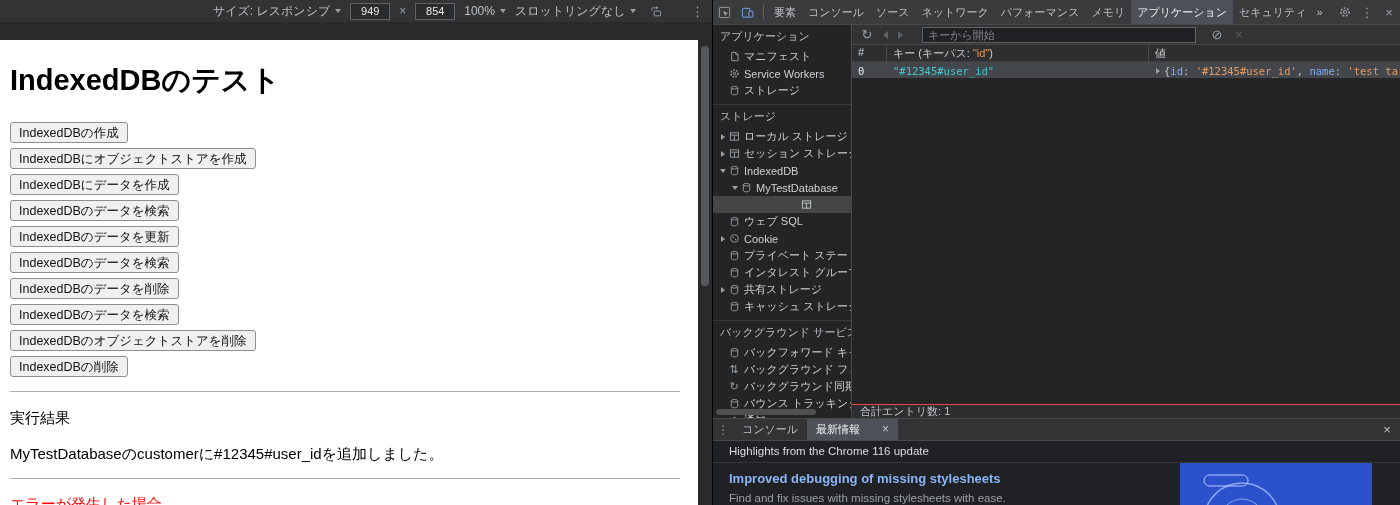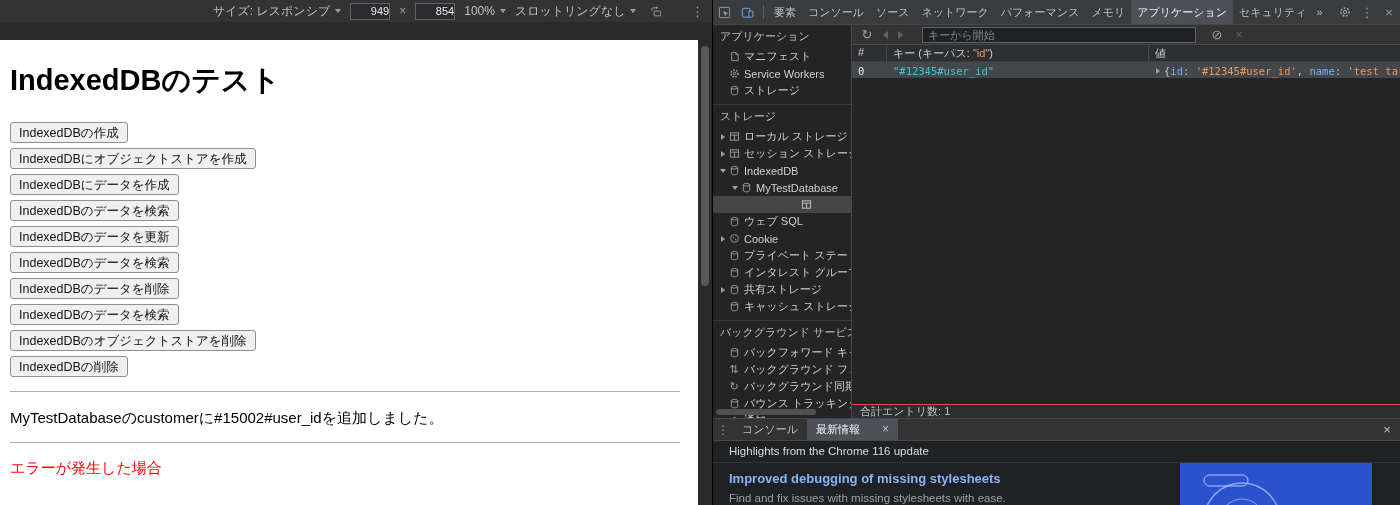--- a/index.html
+++ b/index.html
@@ -3,21 +3,21 @@
 <meta charset="utf-8">
 <style>
   html,body{margin:0;padding:0;background:#111;}
   .root{position:relative;width:1400px;height:505px;overflow:hidden;background:#fdba74;font-family:"Liberation Sans",sans-serif;}
 
   
   .dev-toolbar{position:absolute;left:0;top:0;width:712px;height:22px;background:#333;display:flex;align-items:center;color:#bdc1c6;font-size:12px;}
   .dt-group{display:flex;align-items:center;gap:9px;margin-left:213px;}
   .dt-label{display:inline-flex;align-items:center;gap:5px;cursor:default;white-space:nowrap;}
   .caret{width:0;height:0;border-left:3.5px solid transparent;border-right:3.5px solid transparent;border-top:4px solid #9aa0a6;display:inline-block;}
-  .dt-input{width:38px;height:15px;background:#2a2b2d;border:1px solid #5f6368;color:#e8eaed;font-size:11px;text-align:right;padding:0;font-family:inherit;}
+  .dt-input{width:38px;height:15px;background:#2a2b2d;border:1px solid #5f6368;color:#e8eaed;font-size:11px;text-align:center;padding:0;font-family:inherit;}
   .dt-x{color:#9aa0a6;}
   .dt-rotate{display:inline-flex;margin-left:4px;}
   .dt-kebab{position:absolute;right:8px;color:#9aa0a6;font-size:13px;}
 
   
   .canvas{position:absolute;left:0;top:22px;width:712px;height:483px;background:#2a2a2b;}
   .page{position:absolute;left:0;top:40px;width:698px;height:465px;background:#fff;box-sizing:border-box;padding:8px 10px;overflow:hidden;color:#000;}
   .page h1{font-size:29px;margin:13px 0 21px;font-weight:bold;}
   .btn-row{margin-bottom:5px;}
   .page button{font-size:12.5px;height:21px;padding:2px 8px;background:#f0f0f0;border:1px solid #8f8f8f;border-radius:3px;font-family:inherit;color:#111;}
@@ -135,21 +135,22 @@
     <div class="btn-row"><button>IndexedDBにオブジェクトストアを作成</button></div>
     <div class="btn-row"><button>IndexedDBにデータを作成</button></div>
     <div class="btn-row"><button>IndexedDBのデータを検索</button></div>
     <div class="btn-row"><button>IndexedDBのデータを更新</button></div>
     <div class="btn-row"><button>IndexedDBのデータを検索</button></div>
     <div class="btn-row"><button>IndexedDBのデータを削除</button></div>
     <div class="btn-row"><button>IndexedDBのデータを検索</button></div>
     <div class="btn-row"><button>IndexedDBのオブジェクトストアを削除</button></div>
     <div class="btn-row"><button>IndexedDBの削除</button></div>
     <hr>
-    <p class="result-m">MyTestDatabaseのcustomerに#15002#user_idを追加しました。</p>
+    <p class="result-h">実行結果</p>
+    <p class="result-m">MyTestDatabaseのcustomerに#12345#user_idを追加しました。</p>
     <hr>
     <p class="error-h">エラーが発生した場合</p>
   </div>
 
   <div class="page-scrollbar">
     <div class="thumb"></div>
   </div>
 
   <div class="devtools">
 

